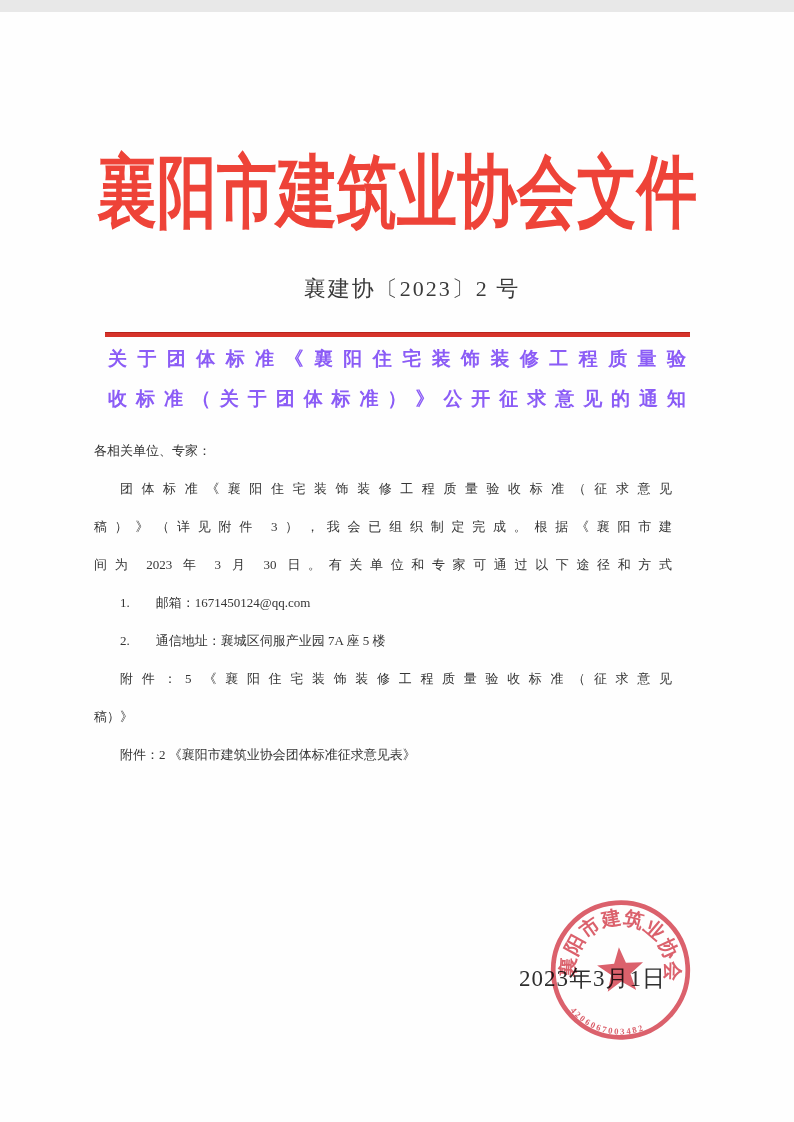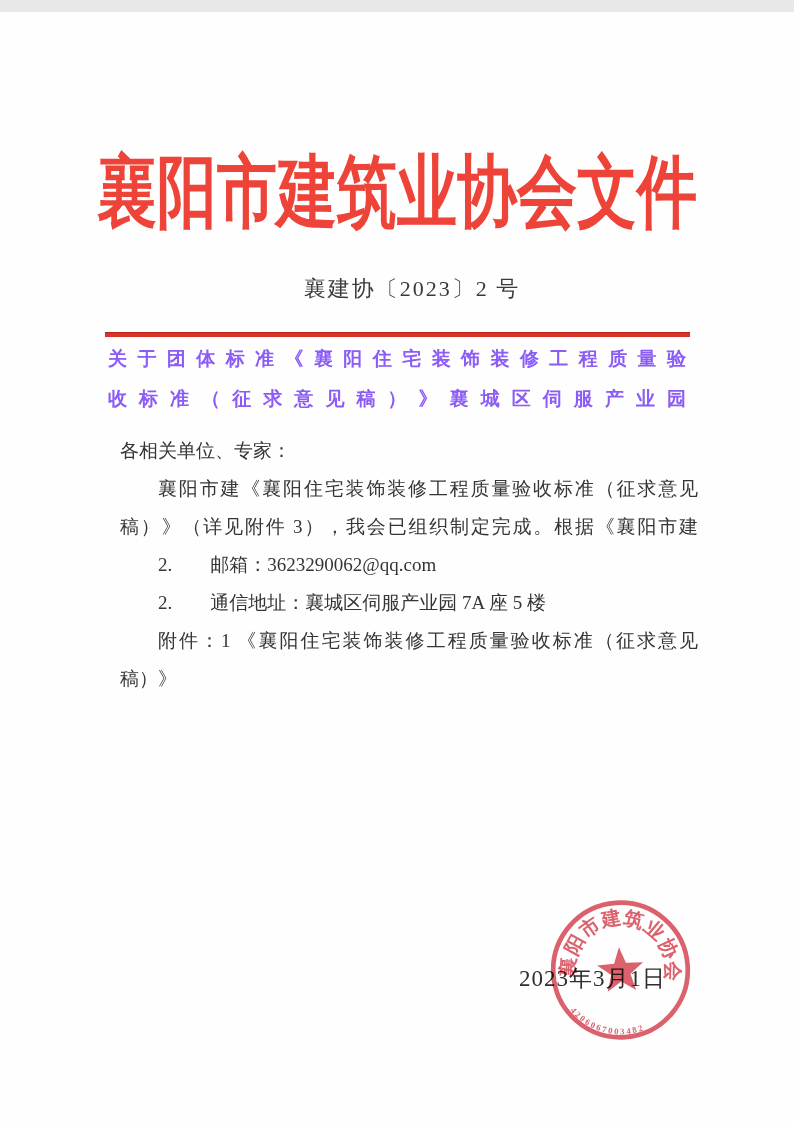--- a/index.html
+++ b/index.html
@@ -22,22 +22,22 @@
   .red-rule {
     position:absolute; top:320px; left:105px; width:585px; height:4px;
     background:#d6332a; border-top:1px solid #b8231c;
   }
   .notice-title {
     position:absolute; top:327px; left:108px; width:578px;
     font-size:19px; font-weight:bold; color:#8b5cf6; line-height:40px;
   }
   .notice-title .tline { text-align:justify; text-align-last:justify; }
   .body-block {
-    position:absolute; top:420px; left:120px; width:578px;
-    font-size:19px; line-height:38px; color:#353535;
+    position:absolute; top:420px; left:94px; width:578px;
+    font-size:13px; line-height:38px; color:#353535;
   }
   .bline { white-space:nowrap; }
   .bline.fill { white-space:normal; text-align:justify; text-align-last:justify; }
   .bline.ind { text-indent:2em; }
   .issue-date {
     position:absolute; top:951px; left:519px;
     font-size:23px; color:#2e2e2e; letter-spacing:1px;
   }
   .seal {
     position:absolute; top:884px; left:530px; width:181px; height:148px;
@@ -51,31 +51,33 @@
 <div class="page">
 
   <div class="letterhead">襄阳市建筑业协会文件</div>
 
   <div class="doc-number">襄建协〔2023〕2 号</div>
 
   <div class="red-rule"></div>
 
   <div class="notice-title">
     <div class="tline">关于团体标准《襄阳住宅装饰装修工程质量验</div>
-    <div class="tline">收标准（征求意见稿）》襄城区伺服产业园</div>
+    <div class="tline">收标准（关于团体标准）》公开征求意见的通知</div>
   </div>
 
   <div class="body-block">
     <div class="bline">各相关单位、专家：</div>
-    <div class="bline ind fill">襄阳市建《襄阳住宅装饰装修工程质量验收标准（征求意见</div>
+    <div class="bline ind fill">团体标准《襄阳住宅装饰装修工程质量验收标准（征求意见</div>
     <div class="bline fill">稿）》（详见附件 3），我会已组织制定完成。根据《襄阳市建</div>
-    <div class="bline ind">2.　　邮箱：3623290062@qq.com</div>
+    <div class="bline fill">间为 2023 年 3 月 30 日。有关单位和专家可通过以下途径和方式</div>
+    <div class="bline ind">1.　　邮箱：1671450124@qq.com</div>
     <div class="bline ind">2.　　通信地址：襄城区伺服产业园 7A 座 5 楼</div>
-    <div class="bline ind fill">附件：1 《襄阳住宅装饰装修工程质量验收标准（征求意见</div>
+    <div class="bline ind fill">附件：5 《襄阳住宅装饰装修工程质量验收标准（征求意见</div>
     <div class="bline">稿）》</div>
+    <div class="bline ind">附件：2 《襄阳市建筑业协会团体标准征求意见表》</div>
   </div>
 
   <div class="issue-date">2023年3月1日</div>
 
   <svg class="seal" viewBox="0 0 220 220" xmlns="http://www.w3.org/2000/svg">
     <defs>
       <path id="sealTopArc" d="M 42.3,115.9 A 68,68 0 1 1 171.6,138.7" fill="none"></path>
       <path id="sealBottomArc" d="M 26.9,158 A 96,96 0 0 0 193.1,158" fill="none"></path>
     </defs>
     <circle cx="110" cy="110" r="100" fill="none" stroke="#d74b58" stroke-width="7"></circle>

